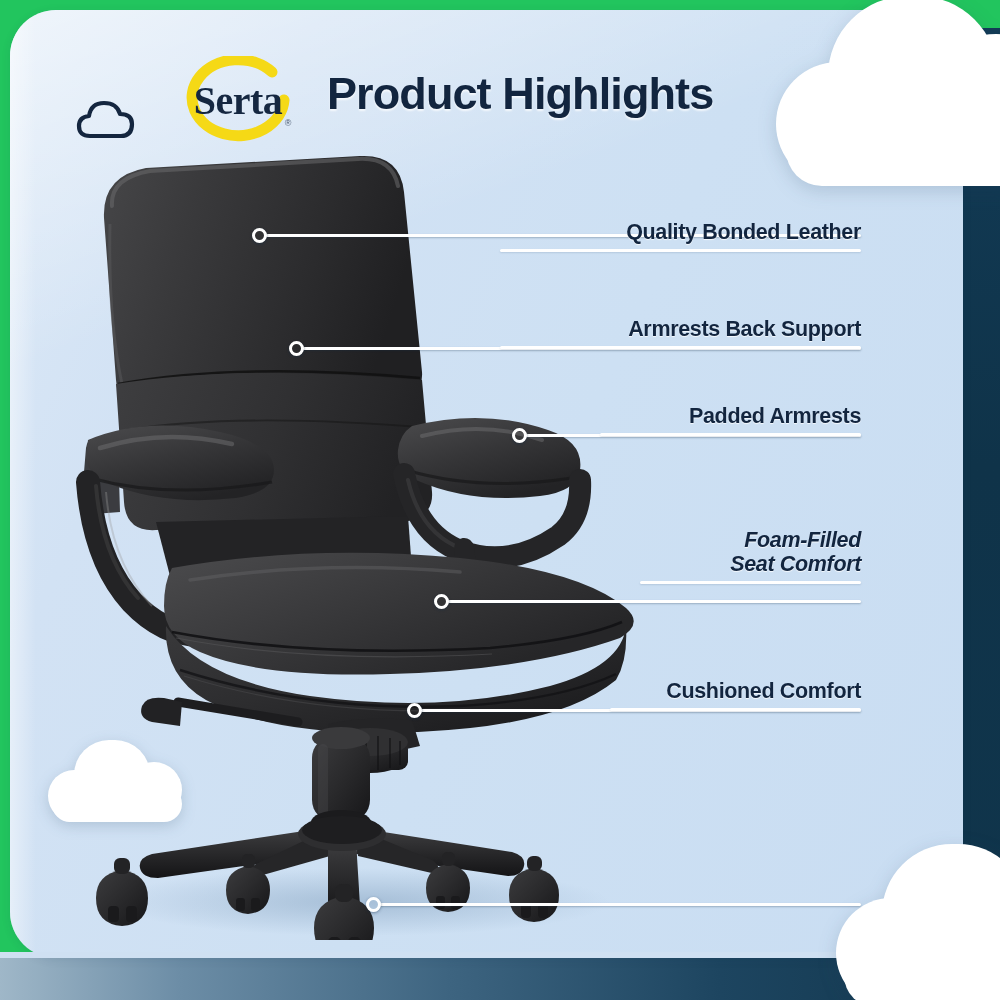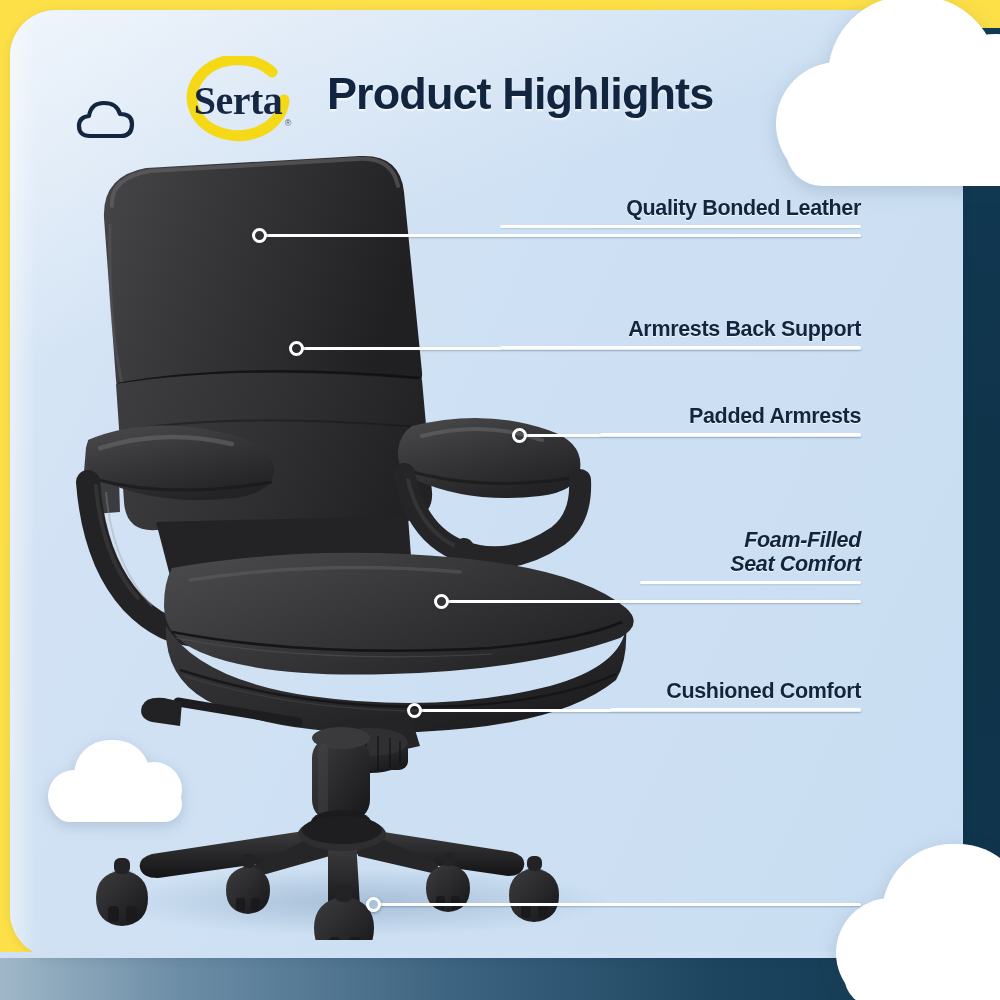--- a/index.html
+++ b/index.html
@@ -8,21 +8,21 @@
     font-family:"Liberation Sans", sans-serif;
     background:#ffffff;
     position:relative;
     overflow:hidden;
   }
 
   
   #root{
     position:absolute; inset:0;
     width:1000px; height:1000px;
-    background:#fde047;
+    background:#22c55e;
     overflow:hidden;
   }
   
   .band-right{
     position:absolute; right:0; top:28px;
     width:37px; height:972px;
     background:linear-gradient(180deg,#123b56 0%,#0f3349 45%,#10354c 100%);
   }
   .band-bottom{
     position:absolute; left:0; bottom:0;
@@ -350,21 +350,21 @@
 
   <div class="leader" style="left:448px; top:600px; width:413px;"></div>
   <div class="dot" style="left:434px; top:594px;"></div>
 
   <div class="leader" style="left:421px; top:709px; width:440px;"></div>
   <div class="dot" style="left:407px; top:703px;"></div>
 
   <div class="leader" style="left:380px; top:903px; width:481px;"></div>
   <div class="dot" style="left:366px; top:897px;"></div>
 
-  <div class="callout" style="left:500px; top:188px; width:361px; height:40px;">
+  <div class="callout" style="left:500px; top:212px; width:361px; height:40px;">
     <div class="lbl">Quality Bonded Leather</div>
     <div class="rule" style="width:361px;"></div>
   </div>
 
   <div class="callout" style="left:500px; top:309px; width:361px; height:40px;">
     <div class="lbl">Armrests Back Support</div>
     <div class="rule" style="width:361px;"></div>
   </div>
 
   <div class="callout" style="left:600px; top:396px; width:261px; height:40px;">

